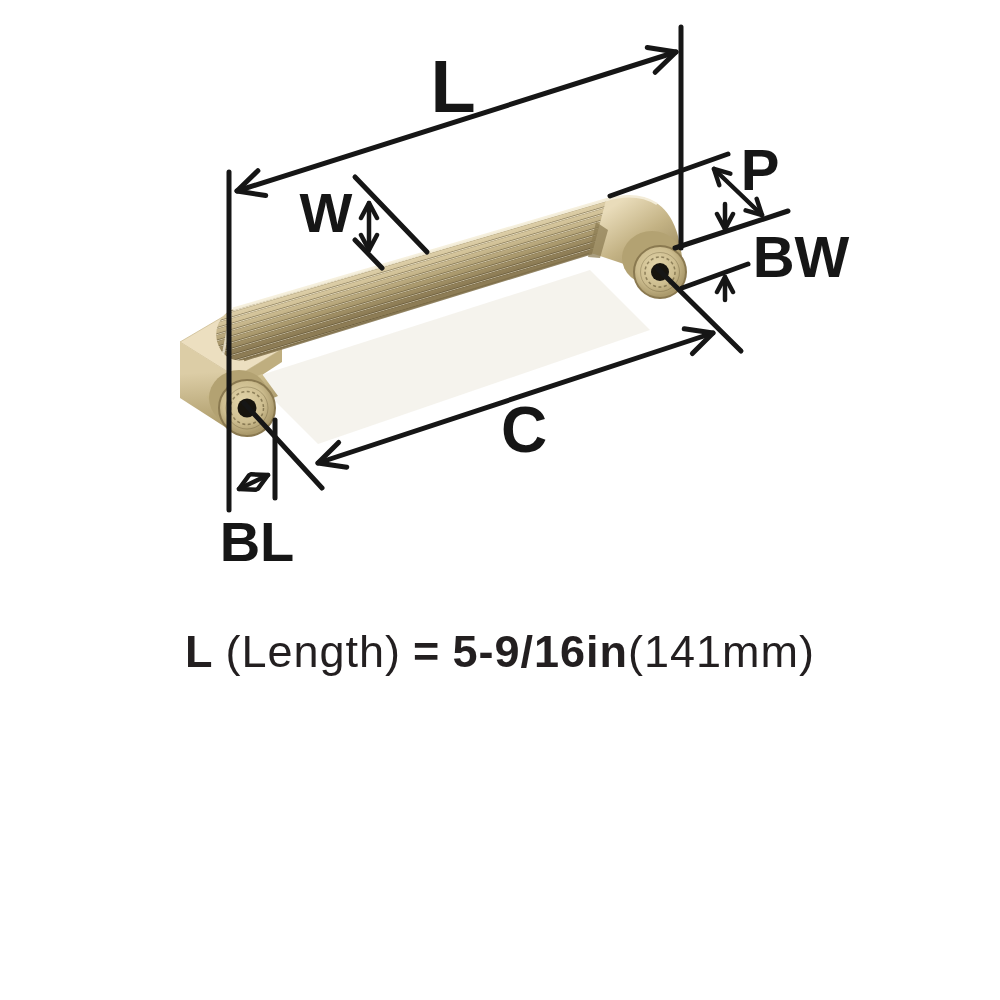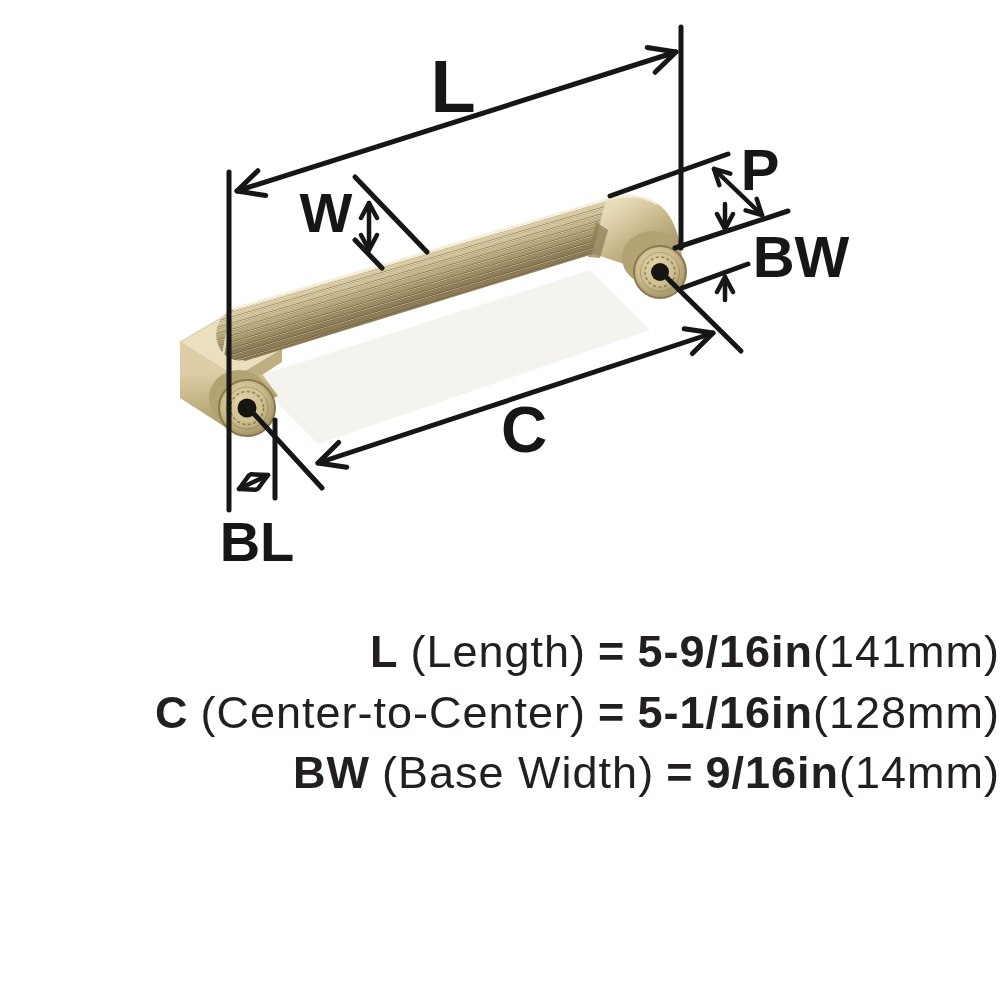--- a/index.html
+++ b/index.html
@@ -28,21 +28,20 @@
     width: 1000px;
     text-align: center;
     color: #231f20;
     font-size: 45px;
     letter-spacing: 1px;
   }
   .spec-row {
     height: 60.5px;
     line-height: 60.5px;
     white-space: nowrap;
-    text-align: right;
   }
   .spec-row .sym  { font-weight: bold;   margin-right: 12px; }
   .spec-row .nm   { font-weight: normal; margin-right: 12px; }
   .spec-row .eq   { font-weight: bold;   margin-right: 12px; }
   .spec-row .imp  { font-weight: bold; }
   .spec-row .met  { font-weight: normal; }
 </style>
 </head>
 <body>
 
@@ -193,17 +192,15 @@
       <text class="dim-label" x="326" y="232" font-size="56" text-anchor="middle">W</text>
       <text class="dim-label" x="760" y="190" font-size="58" text-anchor="middle">P</text>
       <text class="dim-label" x="801" y="277" font-size="58" text-anchor="middle">BW</text>
       <text class="dim-label" x="524" y="452" font-size="64" text-anchor="middle">C</text>
       <text class="dim-label" x="257" y="561" font-size="56" text-anchor="middle">BL</text>
     </g>
   </svg>
 
   <div id="specs">
     <div class="spec-row"><span class="sym">L</span><span class="nm">(Length)</span><span class="eq">=</span><span class="imp">5-9/16in</span><span class="met">(141mm)</span></div>
-    <div class="spec-row"><span class="sym">C</span><span class="nm">(Center-to-Center)</span><span class="eq">=</span><span class="imp">5-1/16in</span><span class="met">(128mm)</span></div>
-    <div class="spec-row"><span class="sym">BW</span><span class="nm">(Base Width)</span><span class="eq">=</span><span class="imp">9/16in</span><span class="met">(14mm)</span></div>
   </div>
 
 </div>
 
 </body></html>

